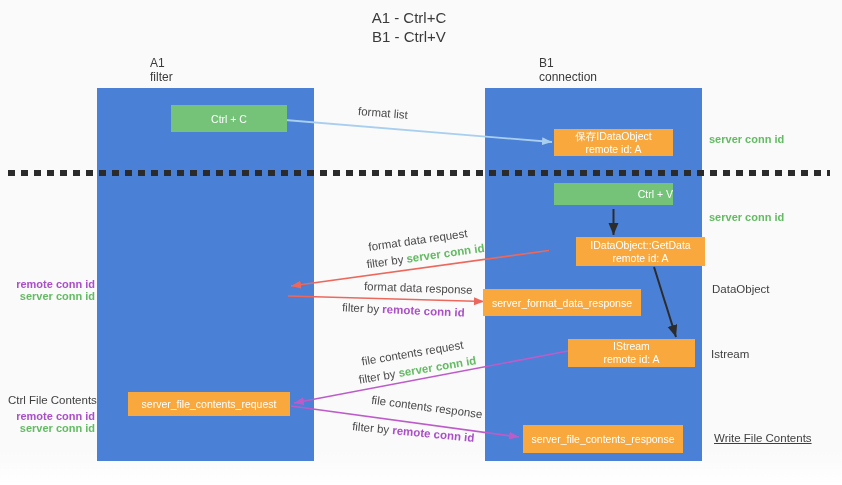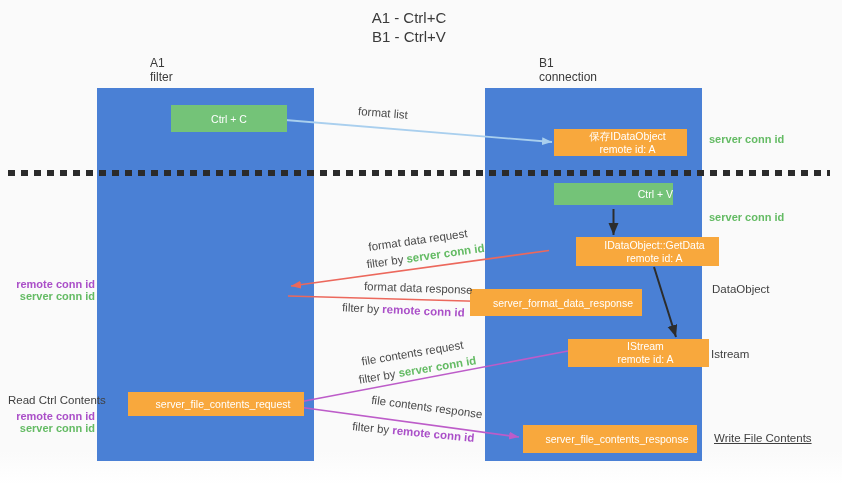--- a/index.html
+++ b/index.html
@@ -23,21 +23,21 @@
     font-size:12px;line-height:14px;color:#3a3a3a;
   }
   .lane{
     top:88px;width:217px;height:373px;
     background:#4a80d5;
   }
   .node{
     display:flex;flex-direction:column;align-items:center;justify-content:center;
     color:#ffffff;text-align:center;white-space:nowrap;
   }
-  .node.orange{background:#f8a83d;padding-left:14px;}
+  .node.orange{background:#f8a83d;}
   .node.green{background:#74c378;}
   .node .ln{display:block;font-size:10.5px;line-height:13px;}
   .node .single{font-size:10.5px;}
   .side-label{font-size:11.5px;color:#3f3f3f;white-space:nowrap;}
   .green-id{font-size:11px;font-weight:bold;color:#64bb64;white-space:nowrap;}
   .purple-id{font-size:11px;font-weight:bold;color:#aa4fc8;white-space:nowrap;}
   .conn-block{width:95px;text-align:right;line-height:12px;}
   .arrow-label{
     font-size:11.5px;color:#4a4a4a;white-space:nowrap;
     transform-origin:center;
@@ -109,42 +109,42 @@
     <span class="ln">保存IDataObject</span>
     <span class="ln">remote id: A</span>
   </div>
   <div class="abs node green" style="left:554px;top:183px;width:119px;height:22px;align-items:flex-end;">
     <span class="single">Ctrl + V</span>
   </div>
   <div class="abs node orange" style="left:576px;top:237px;width:129px;height:29px;">
     <span class="ln">IDataObject::GetData</span>
     <span class="ln">remote id: A</span>
   </div>
-  <div class="abs node orange" style="left:470px;top:289px;width:158px;height:27px;">
+  <div class="abs node orange" style="left:483px;top:289px;width:158px;height:27px;">
     <span class="single">server_format_data_response</span>
   </div>
   <div class="abs node orange" style="left:568px;top:339px;width:127px;height:28px;">
     <span class="ln">IStream</span>
     <span class="ln">remote id: A</span>
   </div>
   <div class="abs node orange" style="left:523px;top:425px;width:160px;height:28px;">
     <span class="single">server_file_contents_response</span>
   </div>
 
   <div class="abs green-id" style="left:709px;top:133px;">server conn id</div>
   <div class="abs green-id" style="left:709px;top:211px;">server conn id</div>
   <div class="abs side-label" style="left:712px;top:245px;margin-top:38px;">DataObject</div>
   <div class="abs side-label" style="left:711px;top:348px;">Istream</div>
   <div class="abs side-label" style="left:714px;top:432px;text-decoration:underline;">Write File Contents</div>
 
   <div class="abs conn-block" style="left:0;top:278px;">
     <div class="purple-id">remote conn id</div>
     <div class="green-id">server conn id</div>
   </div>
-  <div class="abs side-label" style="left:8px;top:394px;">Read Ctrl Contents</div>
+  <div class="abs side-label" style="left:8px;top:394px;">Ctrl File Contents</div>
   <div class="abs conn-block" style="left:0;top:410px;">
     <div class="purple-id">remote conn id</div>
     <div class="green-id">server conn id</div>
   </div>
 
   <div class="abs arrow-label" style="left:358px;top:107px;transform:rotate(4.5deg);">format list</div>
 
   <div class="abs arrow-label" style="left:368px;top:234px;transform:rotate(-8deg);">format data request</div>
   <div class="abs arrow-label" style="left:366px;top:250px;transform:rotate(-8deg);"><span>filter by </span><span class="key-green">server conn id</span></div>
 

